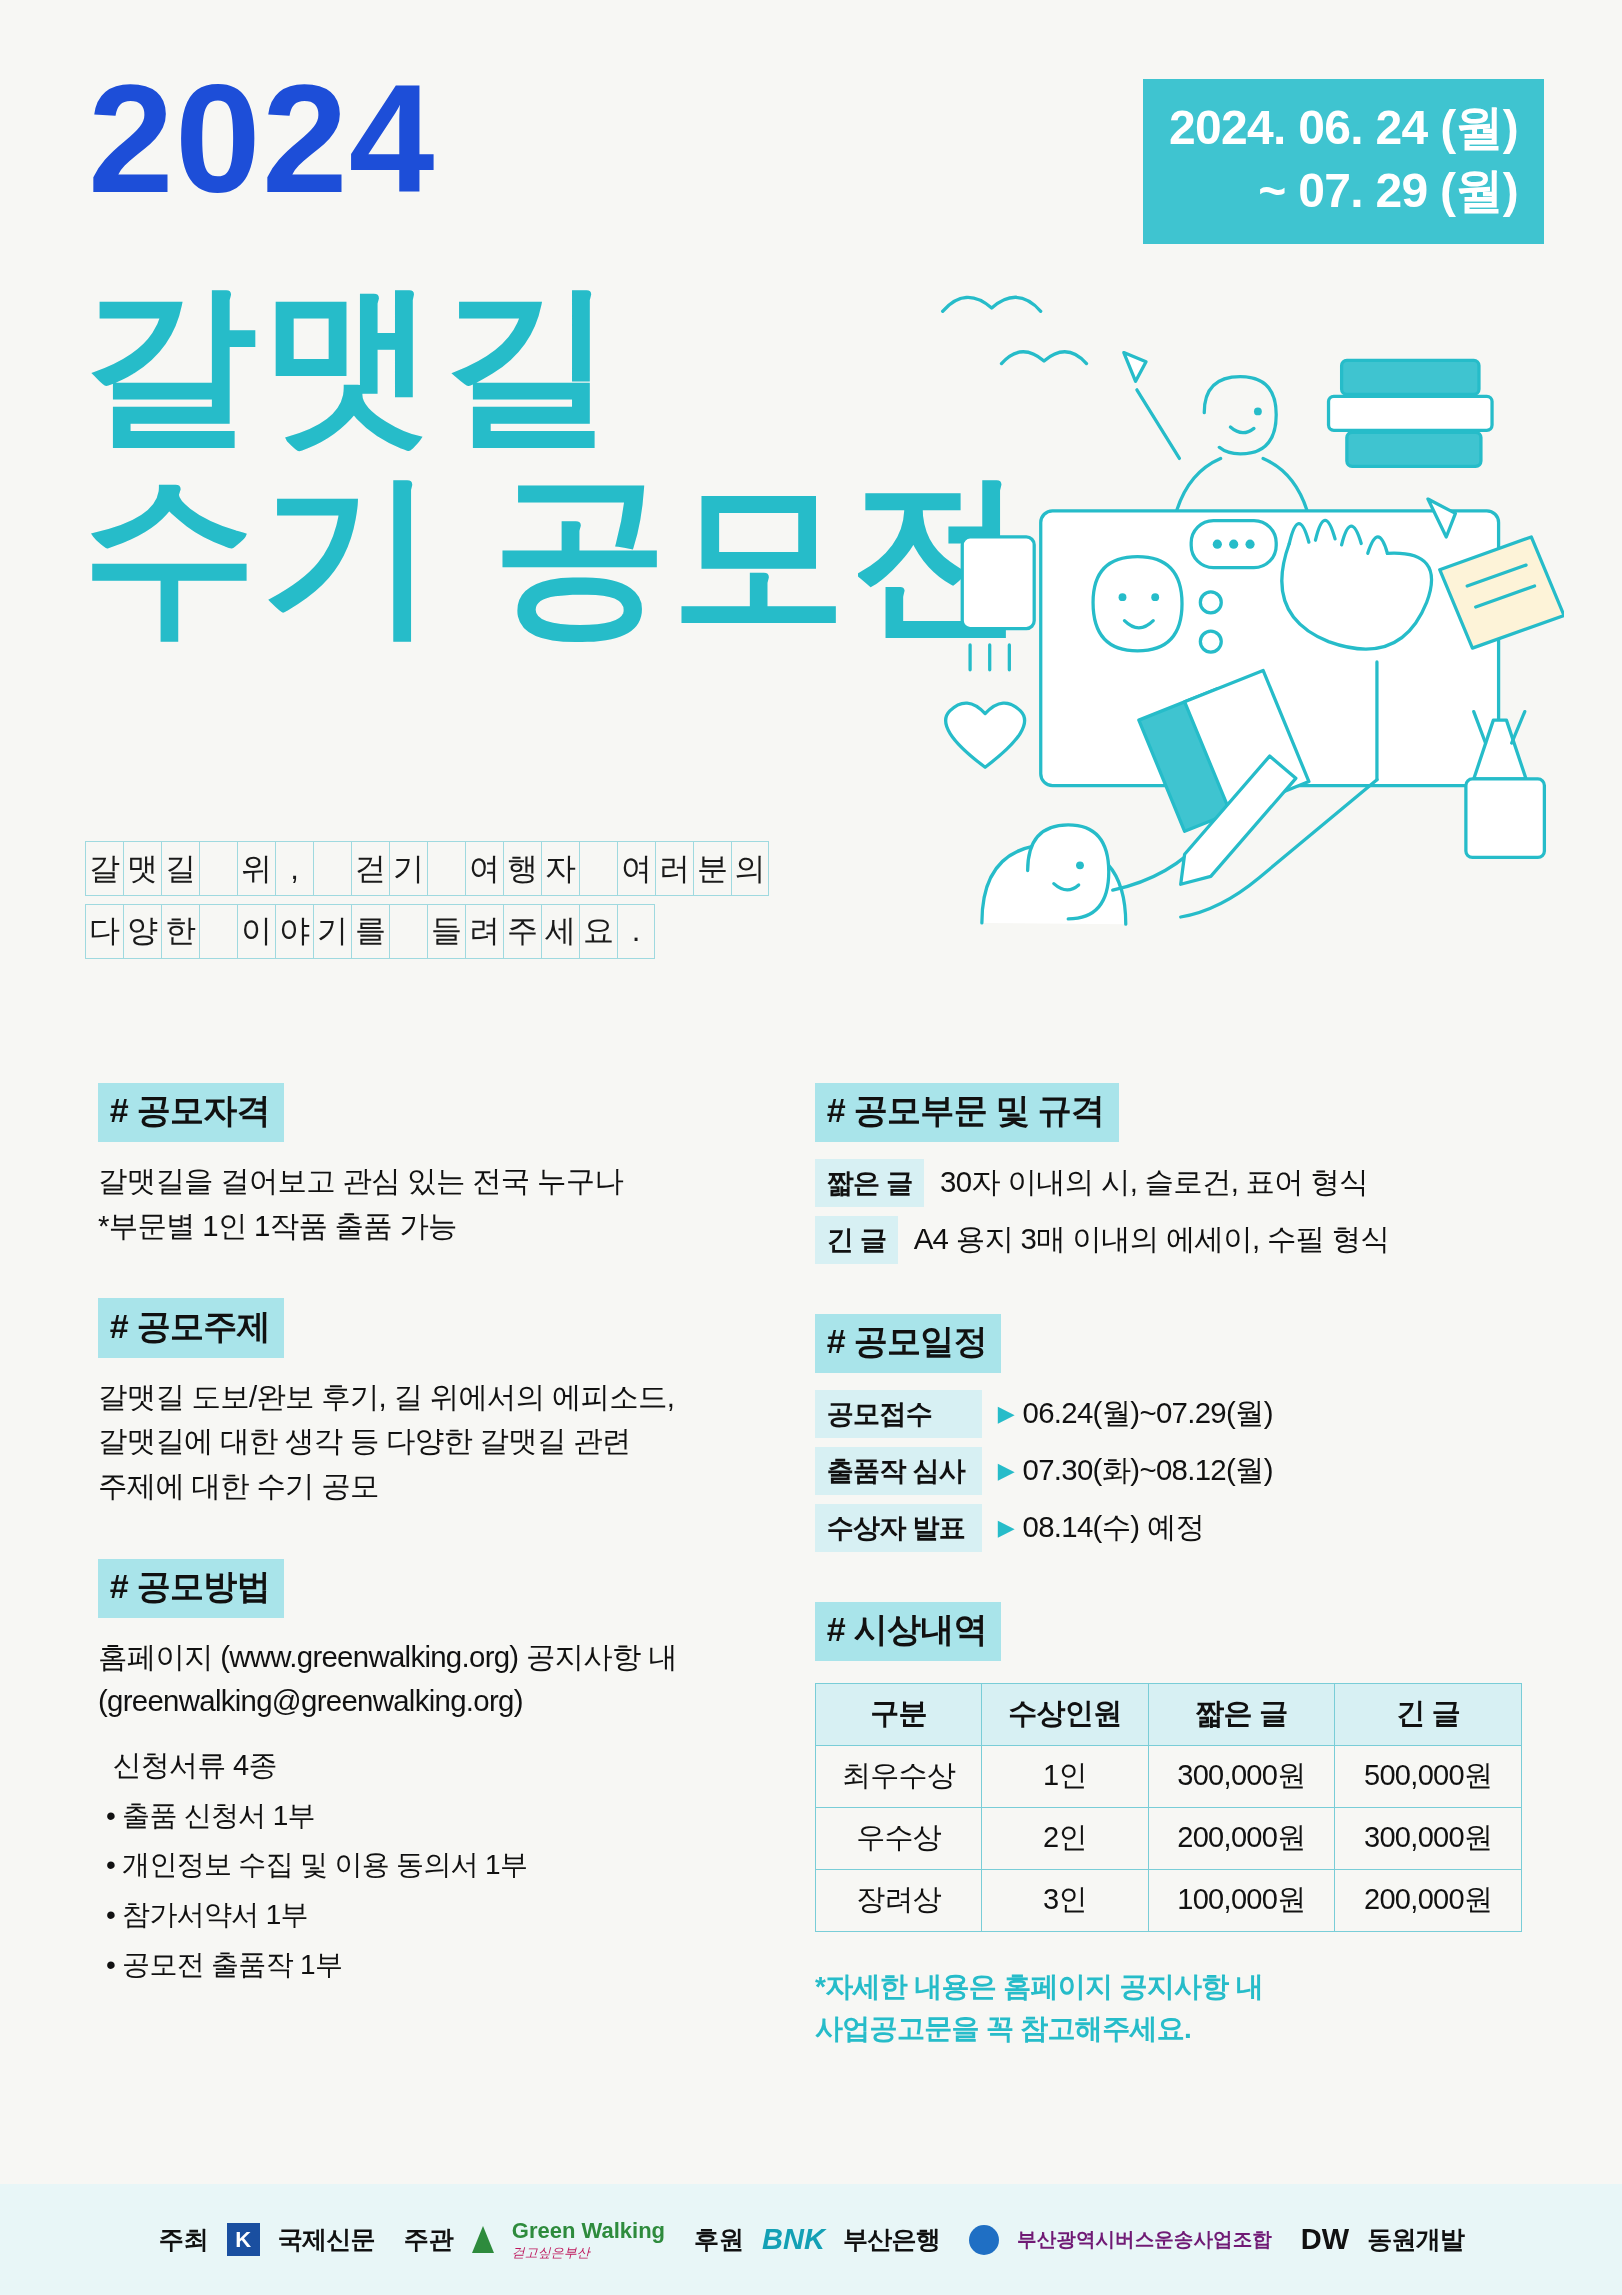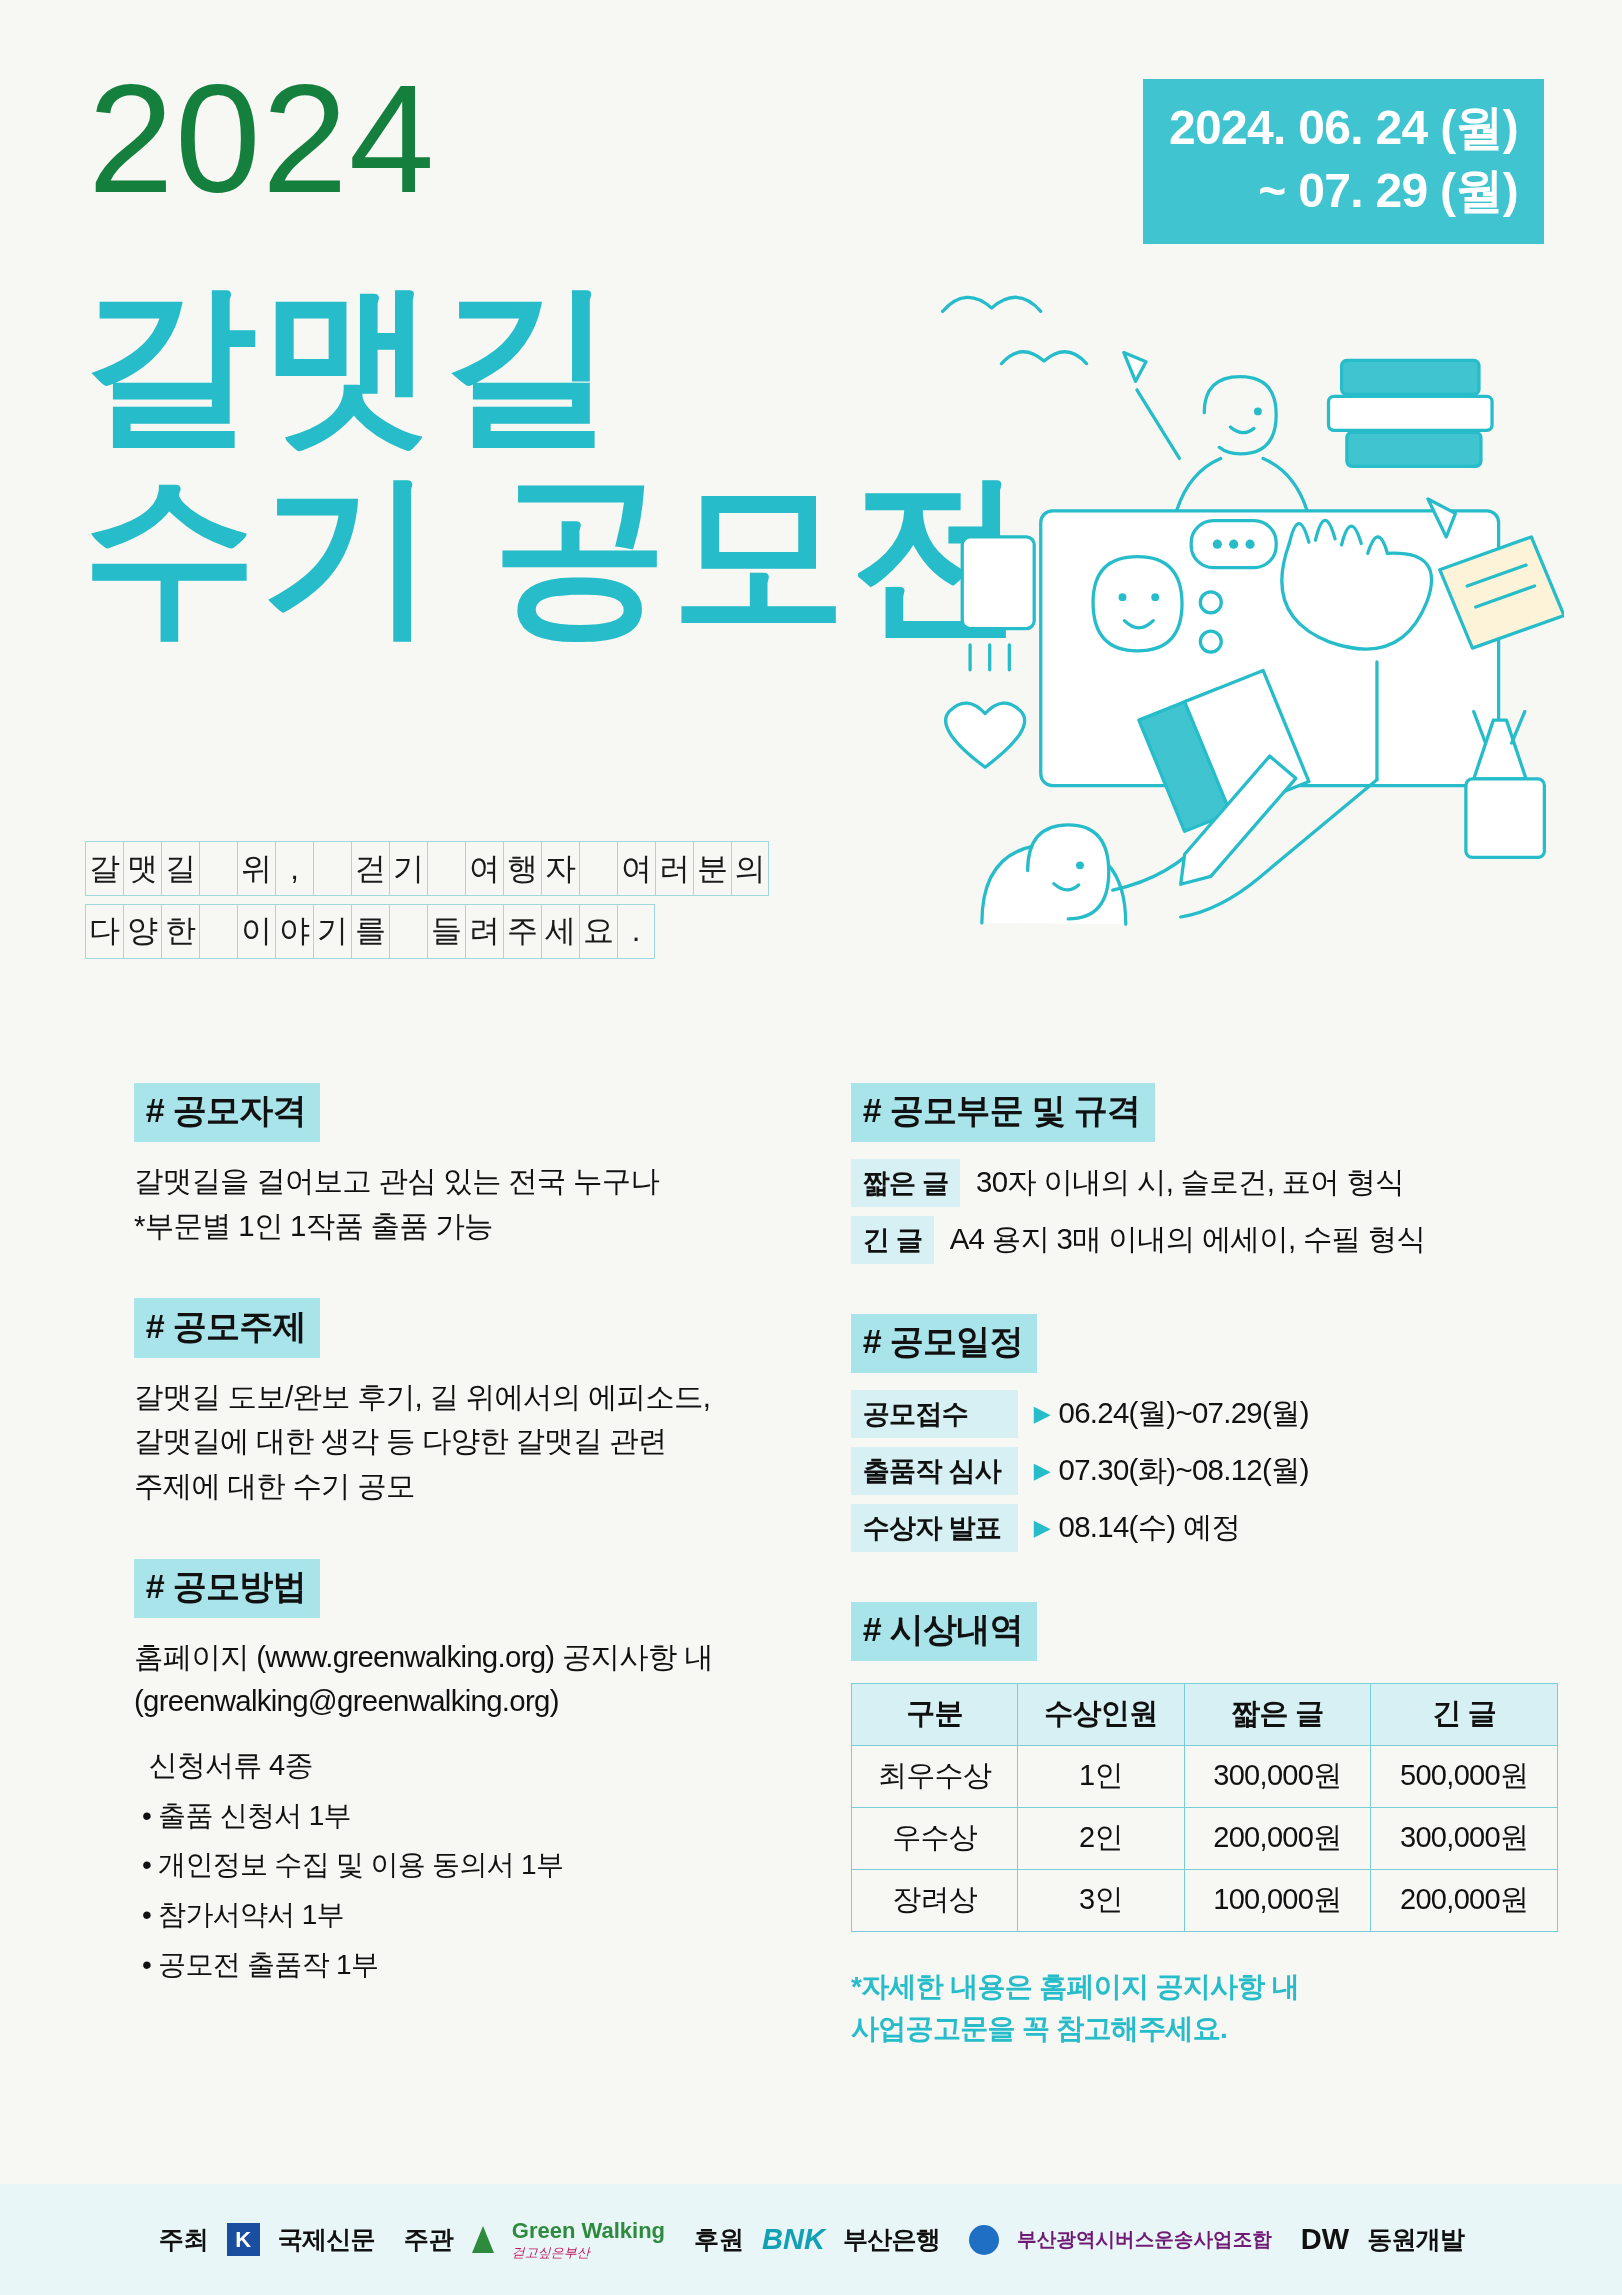--- a/index.html
+++ b/index.html
@@ -26,22 +26,22 @@
     line-height: 1.32;
     font-size: 48px;
     font-weight: bold;
     letter-spacing: -0.7px;
   }
 
   .title-2024 {
     position: absolute;
     left: 88px; top: 62px;
     font-size: 154px;
-    font-weight: normal;
-    color: #15803d;
+    font-weight: bold;
+    color: #1d4ed8;
     letter-spacing: 1.3px;
     line-height: 1;
   }
   .title-main {
     position: absolute;
     left: 82px; top: 275px;
     font-size: 175px;
     font-weight: bold;
     color: #26bcc9;
     letter-spacing: 3.9px;
@@ -94,21 +94,21 @@
   .sec-head {
     display: inline-block;
     background: #a9e4ea;
     color: #111;
     font-size: 34px;
     font-weight: bold;
     padding: 5.2px 14.4px 7.9px 11.8px;
     margin-bottom: 17px;
     letter-spacing: -0.7px;
   }
-  .sec { margin-bottom: 50px; margin-left: 36px; }
+  .sec { margin-bottom: 50px; }
 
   .body-text {
     font-size: 29.4px;
     line-height: 1.52;
     color: #111;
     letter-spacing: -0.7px;
   }
 
   
   .spec-row {

